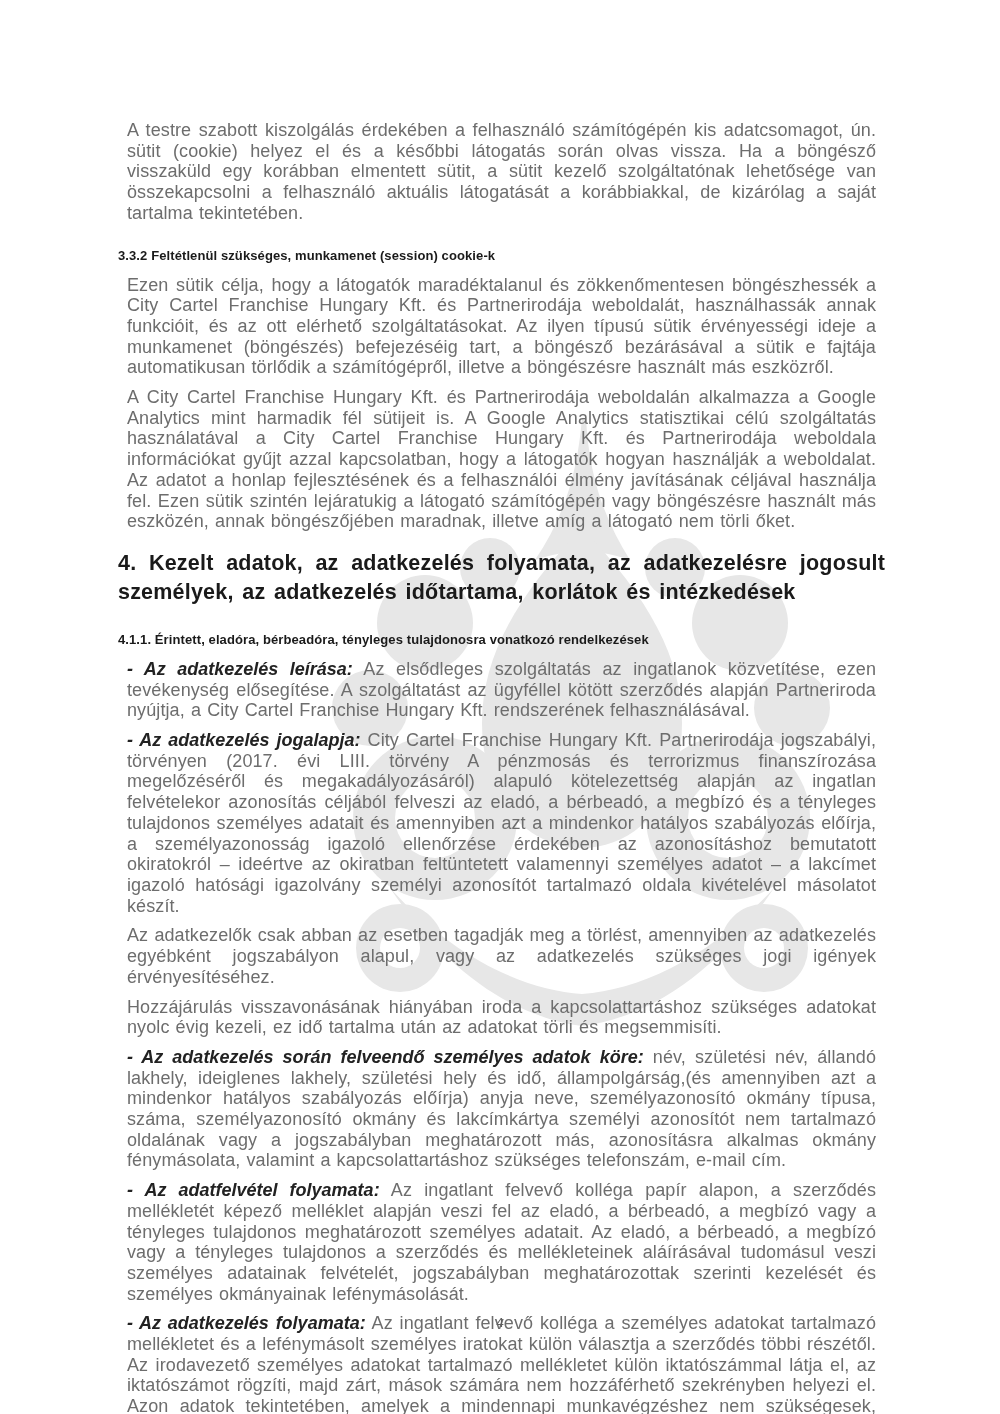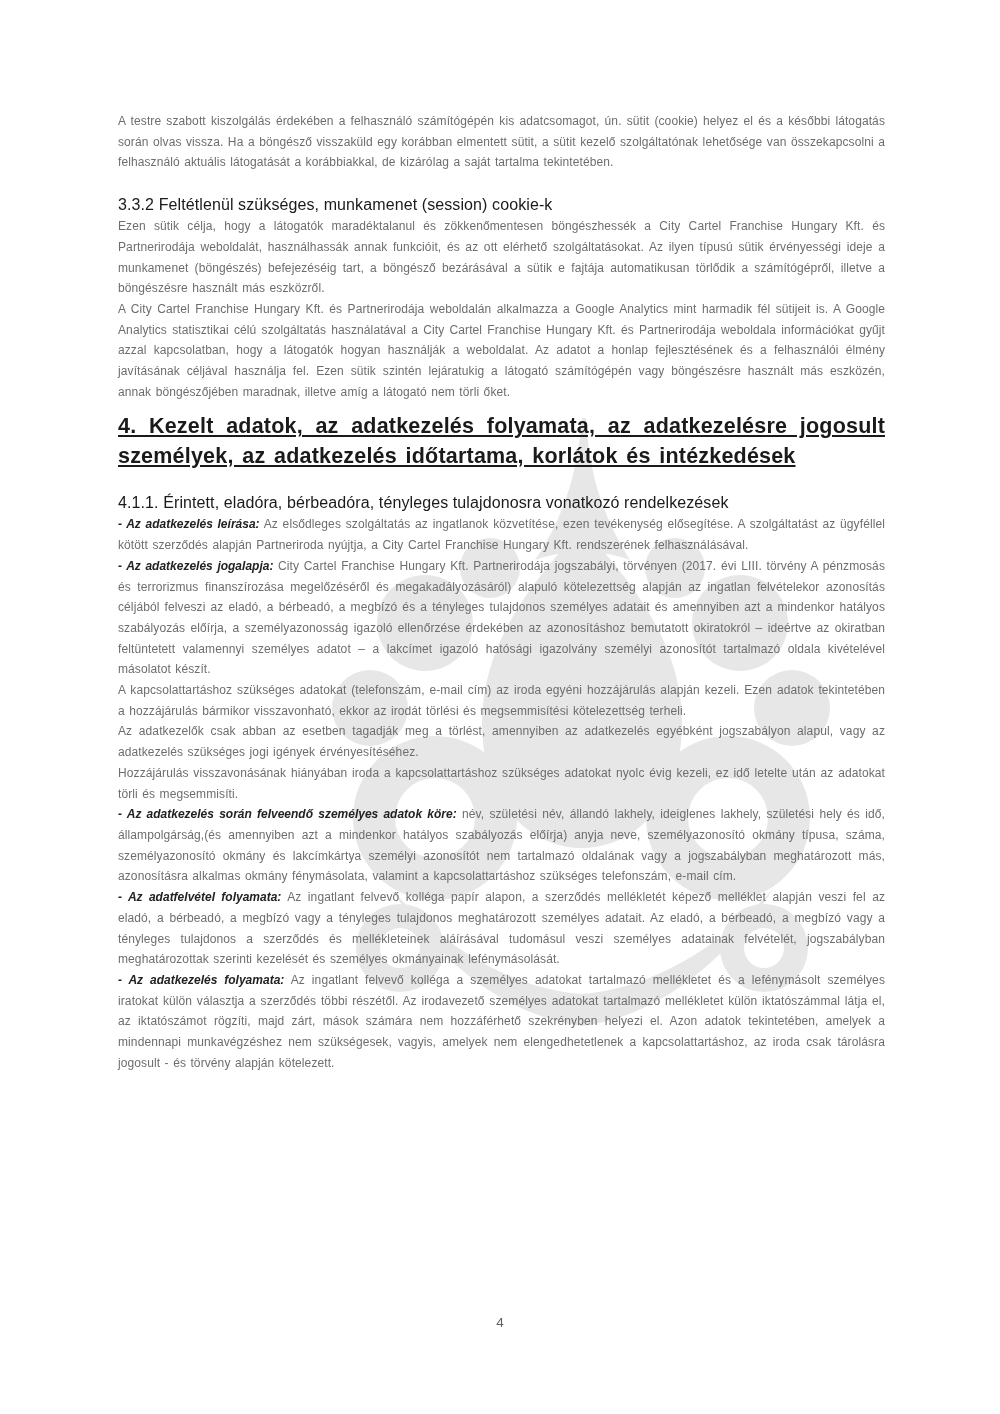--- a/index.html
+++ b/index.html
@@ -22,53 +22,52 @@
     pointer-events:none;
   }
   .content{
     position:absolute;
     left:118px;
     top:111px;
     width:767px;
     z-index:2;
   }
   p.body{
-    margin:0;
-    font-size:12px;
+    margin:9px;
+    font-size:18px;
     line-height:20.7px;
     color:var(--body-color,#6d6d6d);
     text-align:justify;
     letter-spacing:.1px;
     word-spacing:1px;
   }
   p.body strong{
     color:var(--lead-color,#222222);
     font-weight:700;
     letter-spacing:0;
     font-style:italic;
   }
   .h3{
     margin:21px 0 1px 0;
-    font-size:16px;
+    font-size:13px;
     line-height:21px;
-    font-weight:400;
+    font-weight:700;
     color:var(--heading-color,#1a1a1a);
     letter-spacing:.1px;
   }
   .h2 + .h3{margin-top:1px;}
   .h1{
-    margin:10px 0 21px 0;
+    margin:17px 0 21px 0;
     font-size:21.5px;
     line-height:29.5px;
     font-weight:800;
     color:var(--heading-color,#111111);
     text-align:justify;
     letter-spacing:.2px;
     word-spacing:2.5px;
-    text-decoration:underline;
   }
   .h2{
     margin:0 0 2px 0;
     font-size:17.5px;
     line-height:23px;
     font-weight:800;
     color:var(--heading-color,#1a1a1a);
     letter-spacing:.1px;
   }
   .footer{
@@ -121,23 +120,22 @@
 
   <main class="content" id="doc-content">
       <p class="body">A testre szabott kiszolgálás érdekében a felhasználó számítógépén kis adatcsomagot, ún. sütit (cookie) helyez el és a későbbi látogatás során olvas vissza. Ha a böngésző visszaküld egy korábban elmentett sütit, a sütit kezelő szolgáltatónak lehetősége van összekapcsolni a felhasználó aktuális látogatását a korábbiakkal, de kizárólag a saját tartalma tekintetében.</p>
       <div class="h3">3.3.2 Feltétlenül szükséges, munkamenet (session) cookie-k</div>
       <p class="body">Ezen sütik célja, hogy a látogatók maradéktalanul és zökkenőmentesen böngészhessék a City Cartel Franchise Hungary Kft. és Partnerirodája weboldalát, használhassák annak funkcióit, és az ott elérhető szolgáltatásokat. Az ilyen típusú sütik érvényességi ideje a munkamenet (böngészés) befejezéséig tart, a böngésző bezárásával a sütik e fajtája automatikusan törlődik a számítógépről, illetve a böngészésre használt más eszközről.</p>
       <p class="body">A City Cartel Franchise Hungary Kft. és Partnerirodája weboldalán alkalmazza a Google Analytics mint harmadik fél sütijeit is. A Google Analytics statisztikai célú szolgáltatás használatával a City Cartel Franchise Hungary Kft. és Partnerirodája weboldala információkat gyűjt azzal kapcsolatban, hogy a látogatók hogyan használják a weboldalat. Az adatot a honlap fejlesztésének és a felhasználói élmény javításának céljával használja fel. Ezen sütik szintén lejáratukig a látogató számítógépén vagy böngészésre használt más eszközén, annak böngészőjében maradnak, illetve amíg a látogató nem törli őket.</p>
       <div class="h1">4. Kezelt adatok, az adatkezelés folyamata, az adatkezelésre jogosult személyek, az adatkezelés időtartama, korlátok és intézkedések</div>
       <div class="h3">4.1.1.  Érintett, eladóra, bérbeadóra, tényleges tulajdonosra vonatkozó rendelkezések</div>
       <p class="body"><strong>- Az adatkezelés leírása:</strong> Az elsődleges szolgáltatás az ingatlanok közvetítése, ezen tevékenység elősegítése. A szolgáltatást az ügyféllel kötött szerződés alapján Partneriroda nyújtja, a City Cartel Franchise Hungary Kft. rendszerének felhasználásával.</p>
       <p class="body"><strong>- Az adatkezelés jogalapja:</strong> City Cartel Franchise Hungary Kft. Partnerirodája jogszabályi, törvényen (2017. évi LIII. törvény A pénzmosás és terrorizmus finanszírozása megelőzéséről és megakadályozásáról) alapuló kötelezettség alapján az ingatlan felvételekor azonosítás céljából felveszi az eladó, a bérbeadó, a megbízó és a tényleges tulajdonos személyes adatait és amennyiben azt a mindenkor hatályos szabályozás előírja, a személyazonosság igazoló ellenőrzése érdekében az azonosításhoz bemutatott okiratokról – ideértve az okiratban feltüntetett valamennyi személyes adatot – a lakcímet igazoló hatósági igazolvány személyi azonosítót tartalmazó oldala kivételével másolatot készít.</p>
-      <p class="body">A kapcsolattartáshoz szükséges adatokat (telefonszám, e-mail cím) az iroda egyéni hozzájárulás alapján kezeli. Ezen adatok tekintetében a hozzájárulás bármikor visszavonható, ekkor az irodát törlési és megsemmisítési kötelezettség terheli.</p>
       <p class="body">Az adatkezelők csak abban az esetben tagadják meg a törlést, amennyiben az adatkezelés egyébként jogszabályon alapul, vagy az adatkezelés szükséges jogi igények érvényesítéséhez.</p>
-      <p class="body">Hozzájárulás visszavonásának hiányában iroda a kapcsolattartáshoz szükséges adatokat nyolc évig kezeli, ez idő letelte után az adatokat törli és megsemmisíti.</p>
+      <p class="body">Hozzájárulás visszavonásának hiányában iroda a kapcsolattartáshoz szükséges adatokat nyolc évig kezeli, ez idő tartalma után az adatokat törli és megsemmisíti.</p>
       <p class="body"><strong>- Az adatkezelés során felveendő személyes adatok köre:</strong> név, születési név, állandó lakhely, ideiglenes lakhely, születési hely és idő, állampolgárság,(és amennyiben azt a mindenkor hatályos szabályozás előírja) anyja neve, személyazonosító okmány típusa, száma, személyazonosító okmány és lakcímkártya személyi azonosítót nem tartalmazó oldalának vagy a jogszabályban meghatározott más, azonosításra alkalmas okmány fénymásolata, valamint a kapcsolattartáshoz szükséges telefonszám, e-mail cím.</p>
       <p class="body"><strong>- Az adatfelvétel folyamata:</strong> Az ingatlant felvevő kolléga papír alapon, a szerződés mellékletét képező melléklet alapján veszi fel az eladó, a bérbeadó, a megbízó vagy a tényleges tulajdonos meghatározott személyes adatait. Az eladó, a bérbeadó, a megbízó vagy a tényleges tulajdonos a szerződés és mellékleteinek aláírásával tudomásul veszi személyes adatainak felvételét, jogszabályban meghatározottak szerinti kezelését és személyes okmányainak lefénymásolását.</p>
       <p class="body"><strong>- Az adatkezelés folyamata:</strong> Az ingatlant felvevő kolléga a személyes adatokat tartalmazó mellékletet és a lefénymásolt személyes iratokat külön választja a szerződés többi részétől. Az irodavezető személyes adatokat tartalmazó mellékletet külön iktatószámmal látja el, az iktatószámot rögzíti, majd zárt, mások számára nem hozzáférhető szekrényben helyezi el.  Azon adatok tekintetében, amelyek a mindennapi munkavégzéshez nem szükségesek, vagyis, amelyek nem elengedhetetlenek a kapcsolattartáshoz, az iroda csak tárolásra jogosult - és törvény alapján kötelezett.</p>
     </main>
 
   <footer class="footer">
     <span>4</span>
   </footer>
 
 </div>

